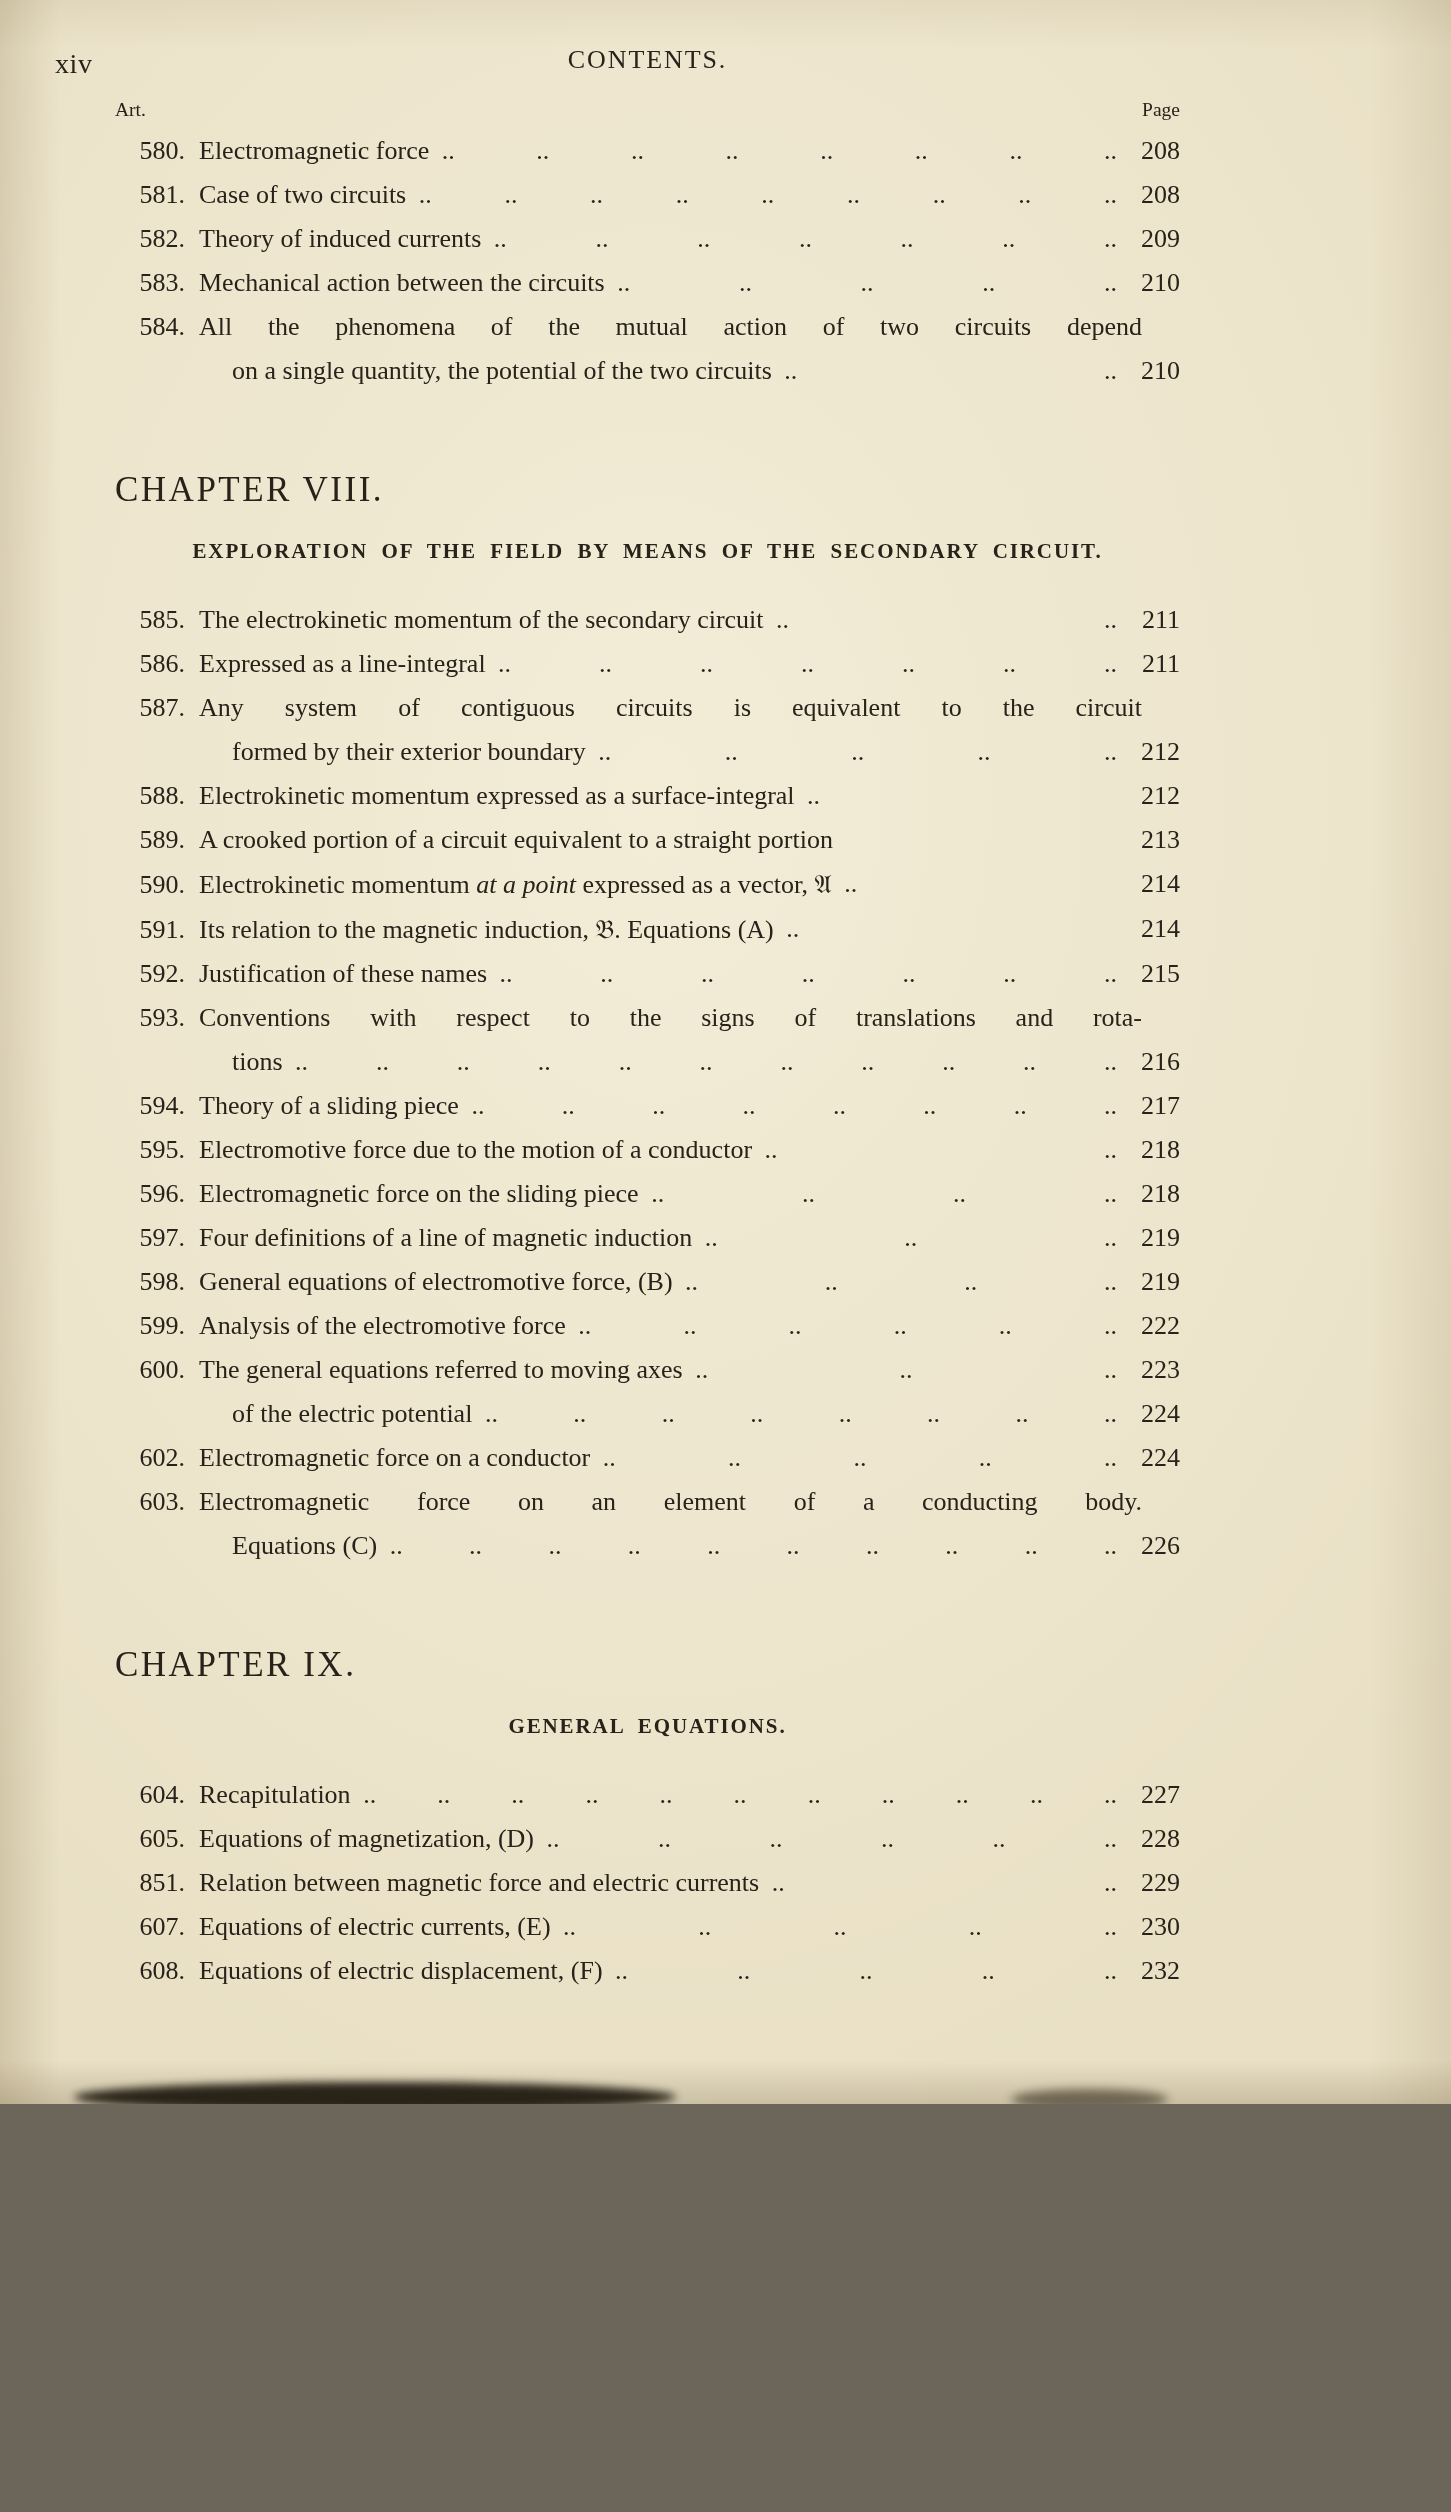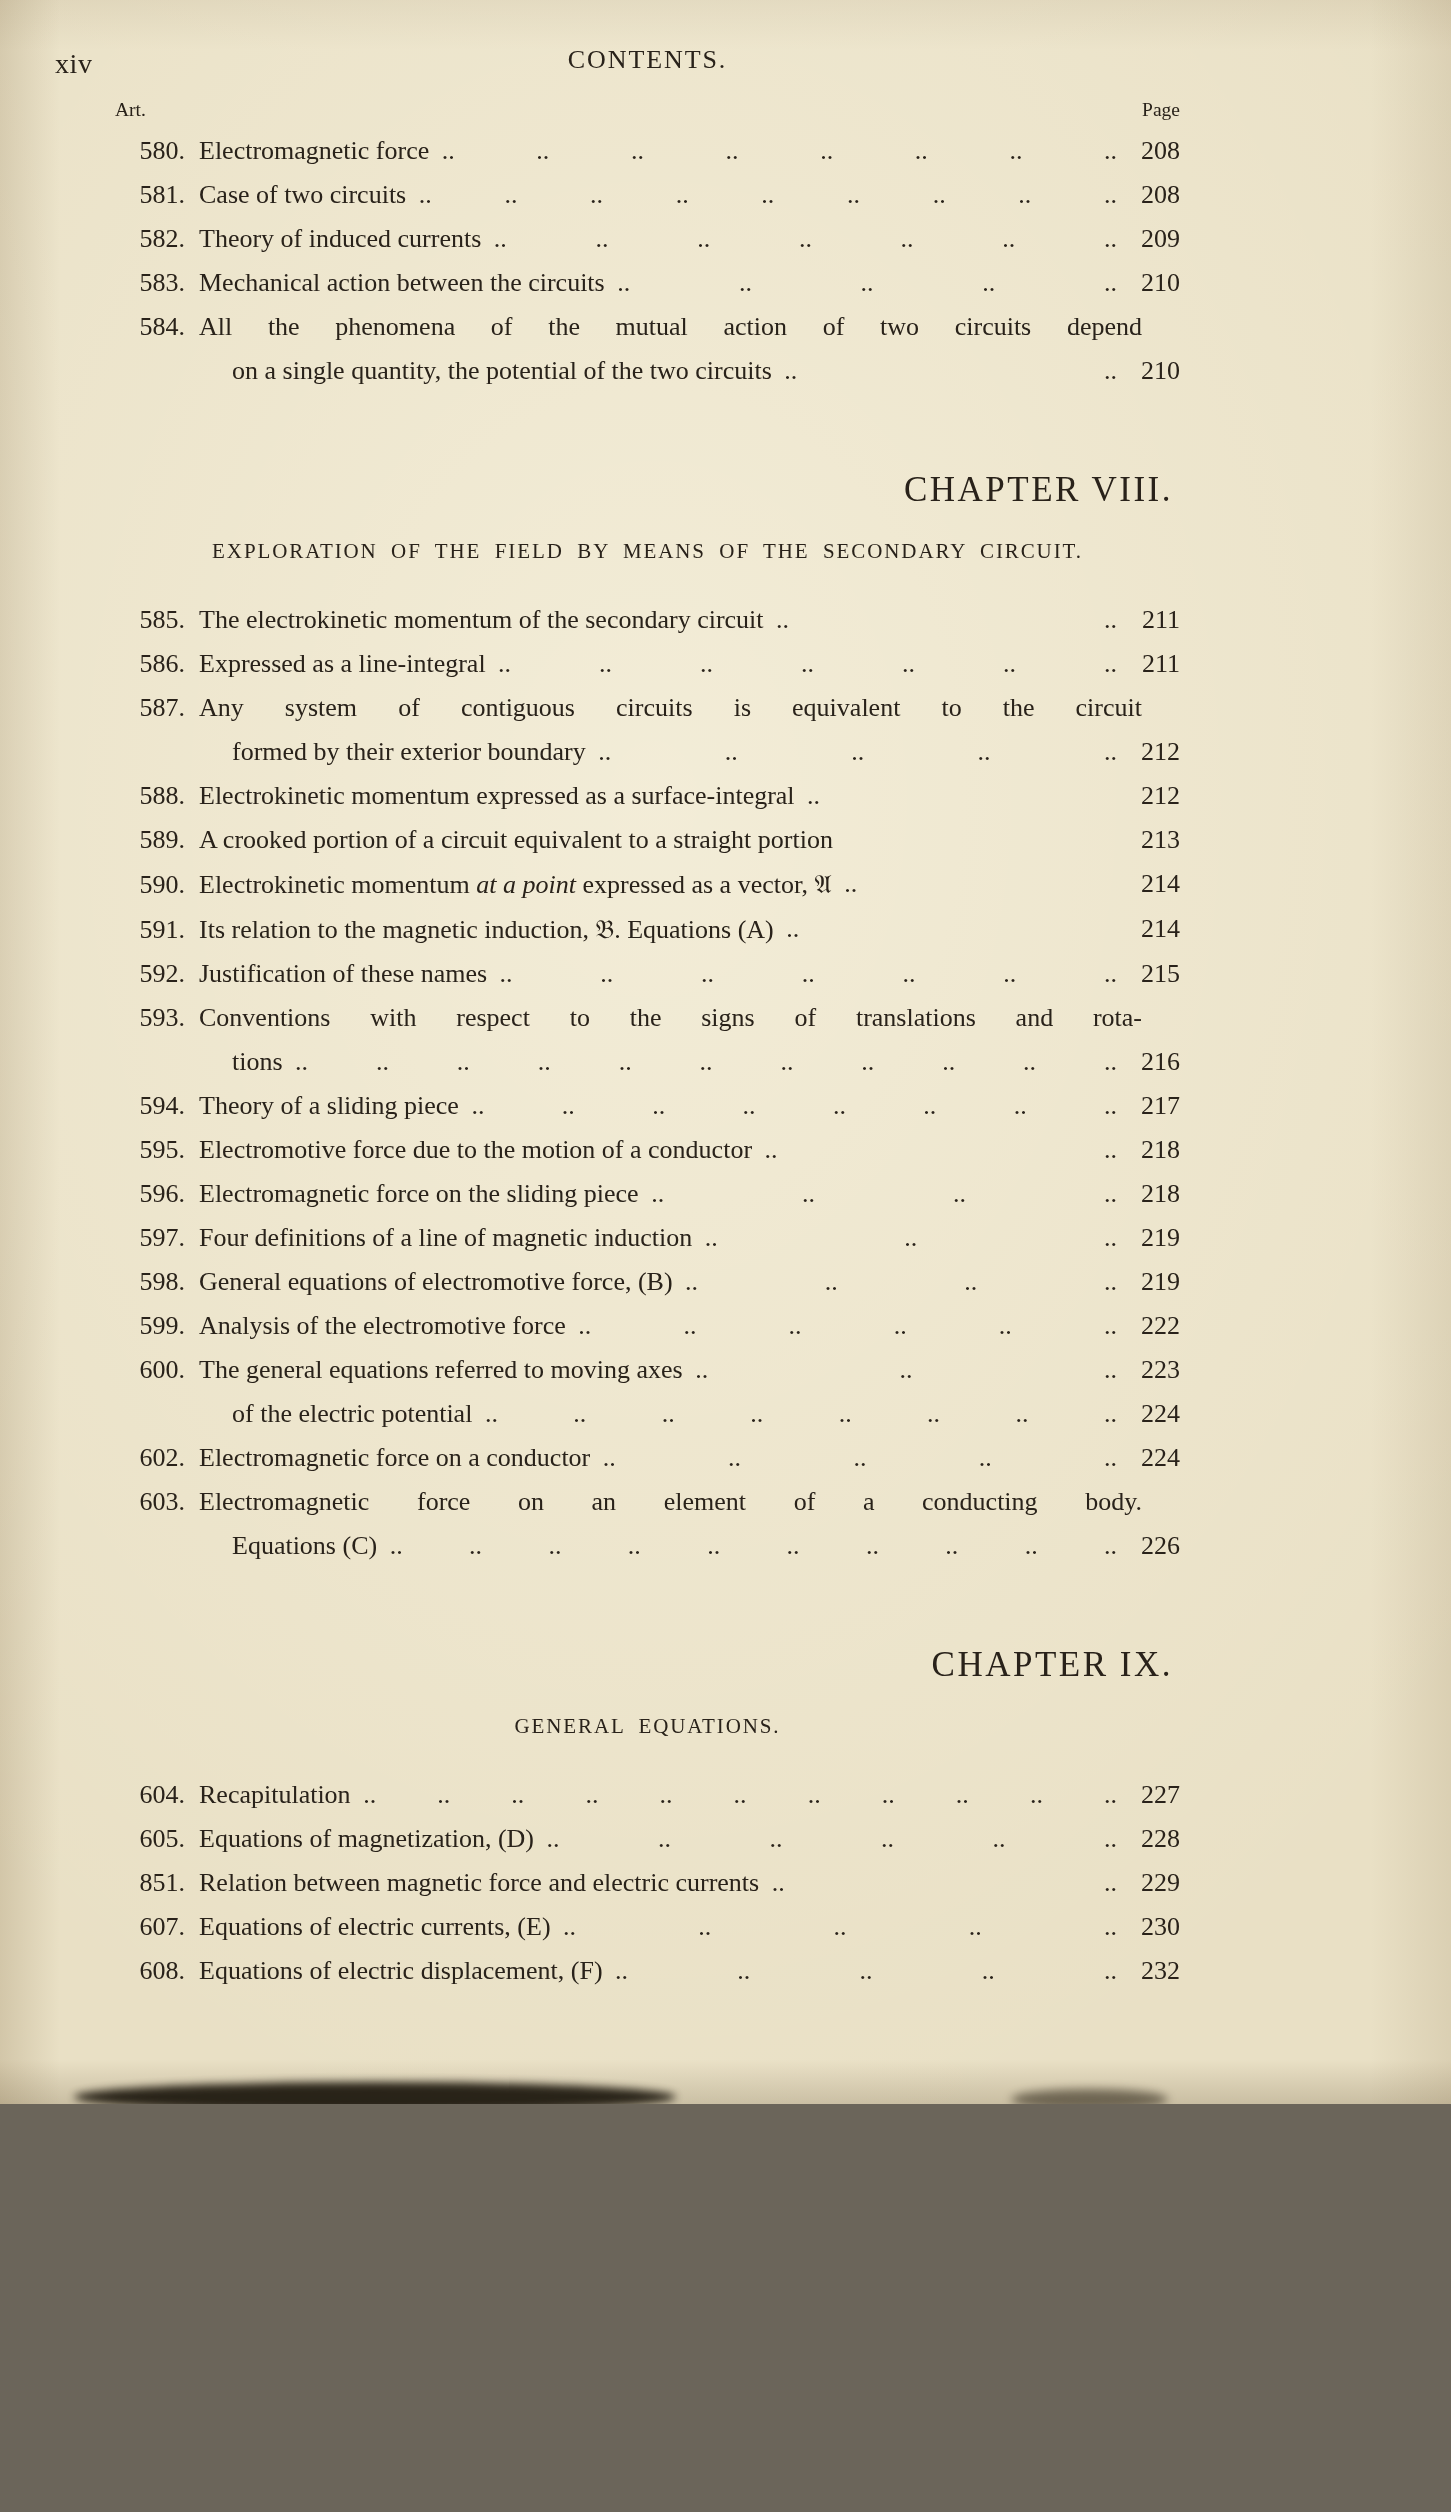--- a/index.html
+++ b/index.html
@@ -48,22 +48,22 @@
     flex:1 1 auto; min-width:0; overflow:hidden;
     text-align:justify; text-align-last:justify;
     margin:0 10px 0 12.5px;
   }
   .page-num { flex:none; min-width:53px; text-align:right; white-space:nowrap; }
 
   .italic { font-style:italic; }
   .fraktur { font-family:"DejaVu Serif","DejaVu Sans",serif; }
 
   .toc-section.with-title { margin-top:77px; }
-  .chapter-title { text-align:right; font-weight:400; font-size:35px; letter-spacing:2.5px; margin:7px; }
-  .chapter-subtitle { text-align:center; font-weight:400; font-size:21px; letter-spacing:1.9px; word-spacing:6.3px; margin:29px 0 0 0; }
+  .chapter-title { text-align:left; font-weight:400; font-size:35px; letter-spacing:2.5px; margin:0; }
+  .chapter-subtitle { text-align:center; font-weight:700; font-size:21px; letter-spacing:1.9px; word-spacing:6.3px; margin:29px 0 0 0; }
   .with-title .entries { margin-top:34px; }
 
   .smudge-a {
     position:absolute; z-index:2; left:74px; bottom:-7.5px; width:602px; height:30px;
     background:#171209; border-radius:50%; filter:blur(4.4px); opacity:.9;
   }
   .smudge-b {
     position:absolute; z-index:2; left:1011px; bottom:-6.3px; width:157px; height:21.3px;
     background:#211a0e; border-radius:50%; filter:blur(5px); opacity:.55;
   }

